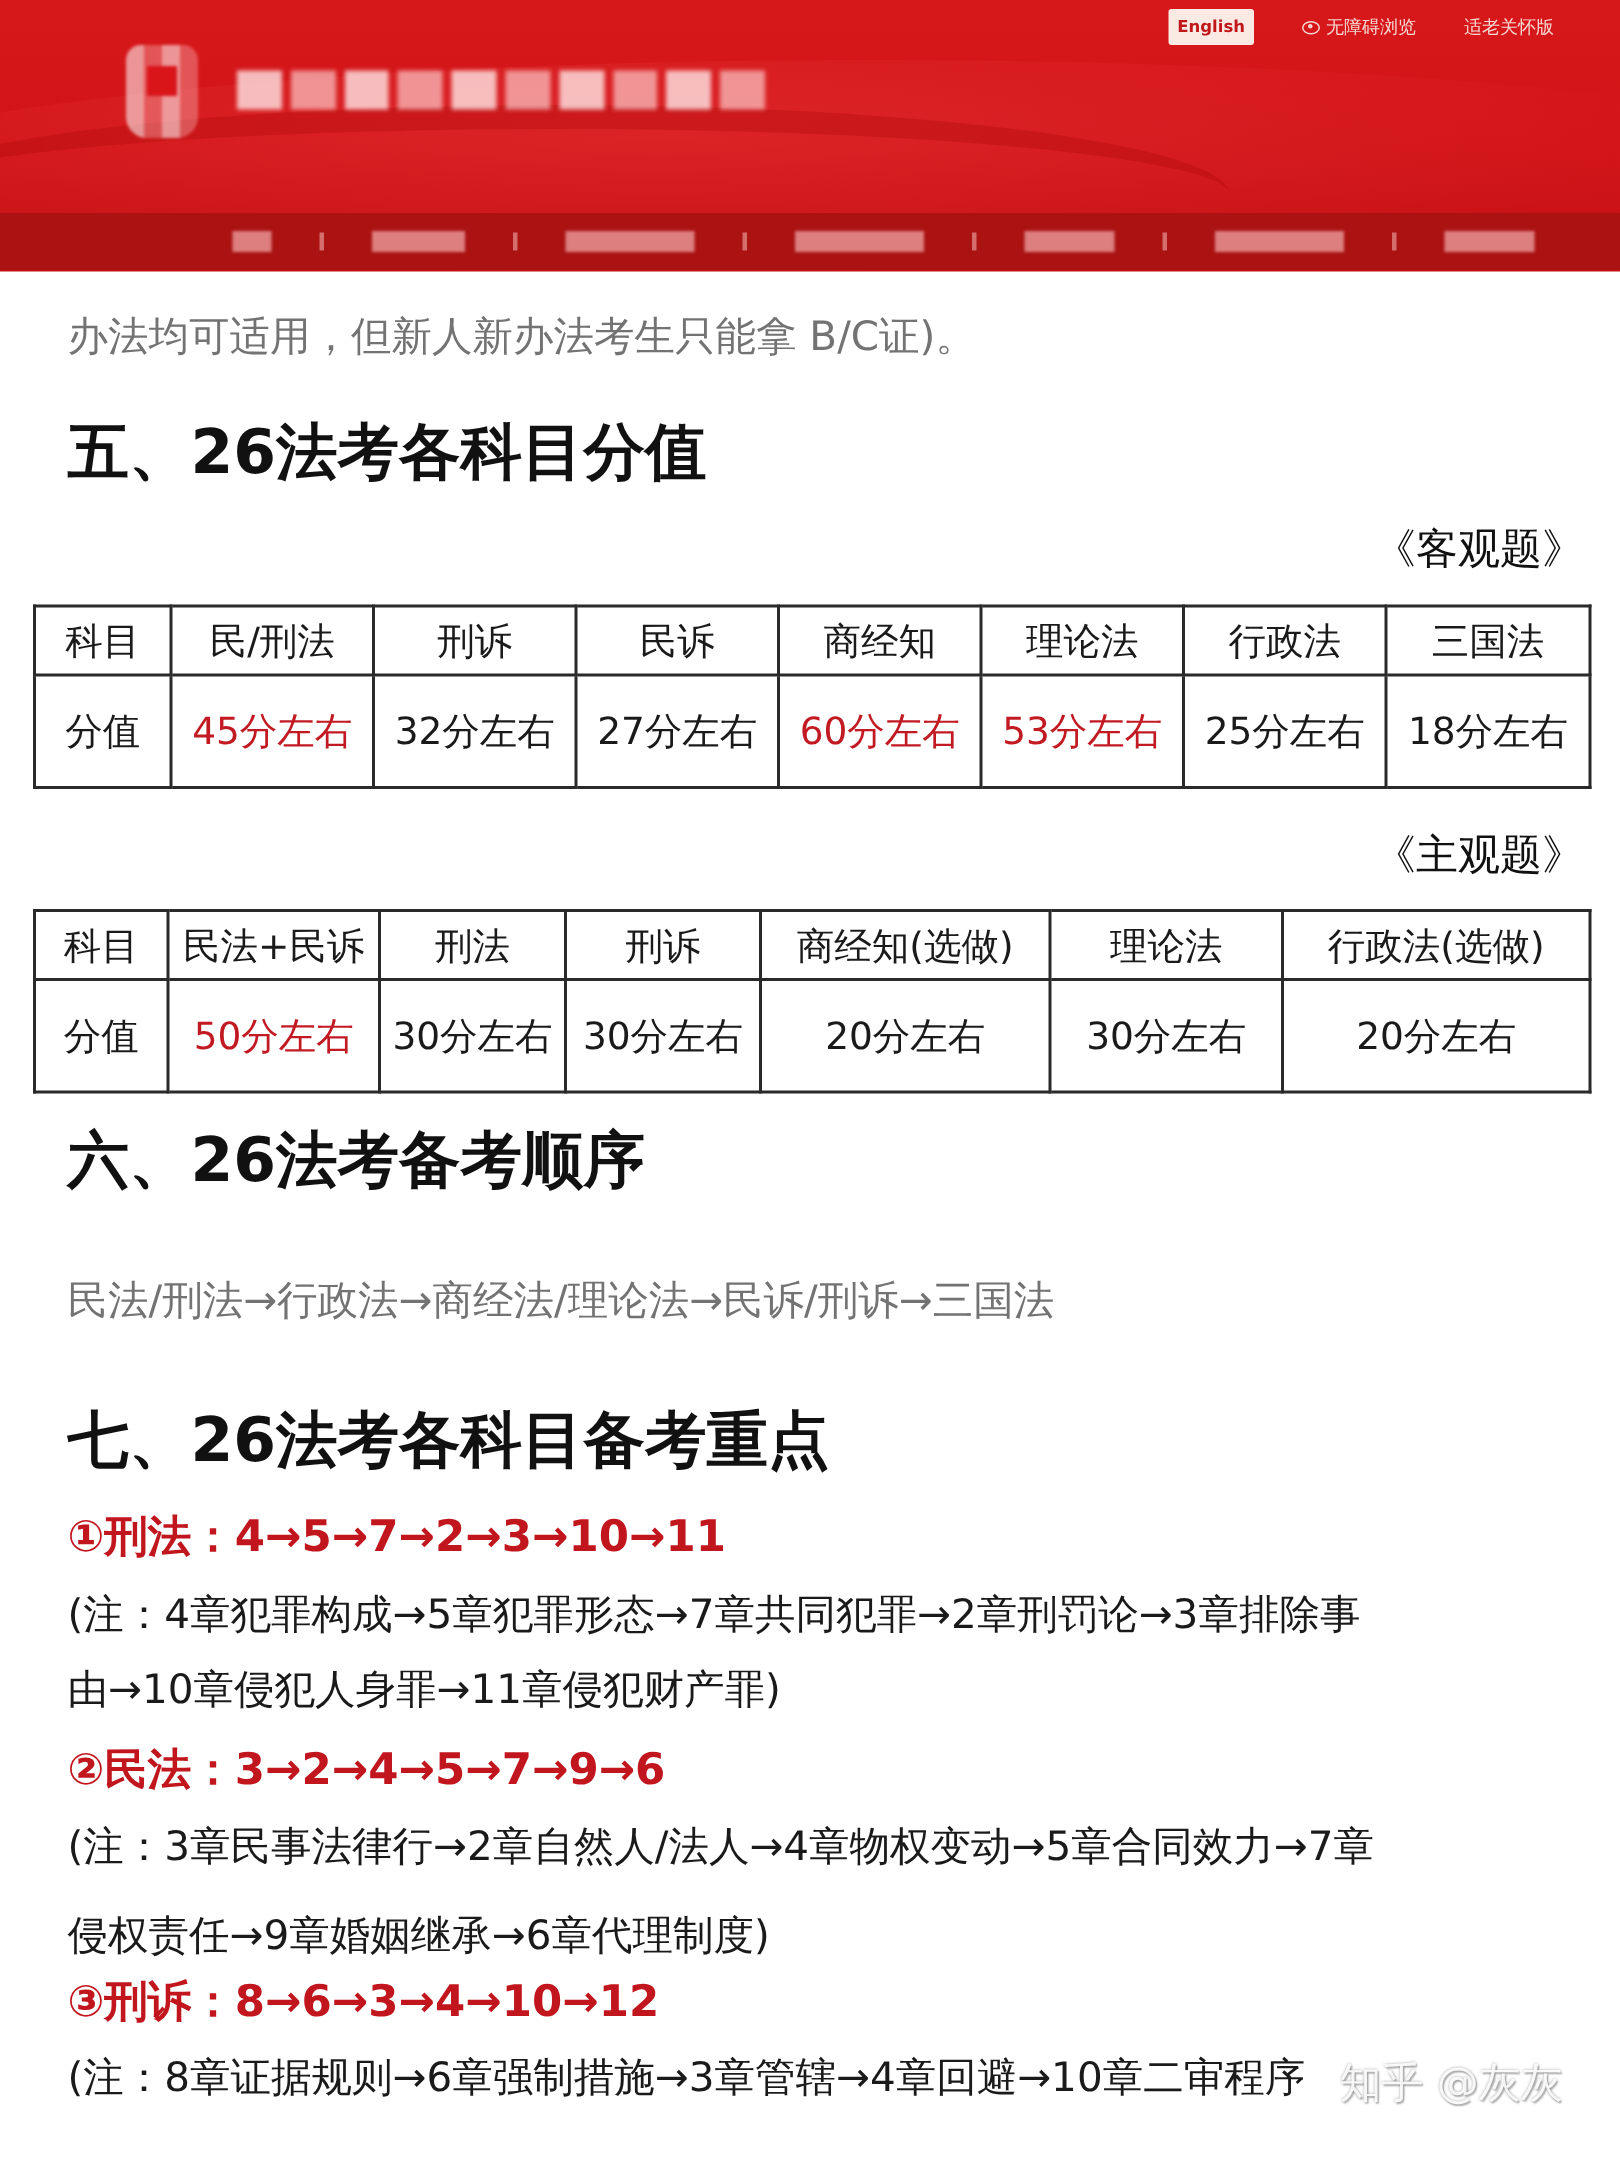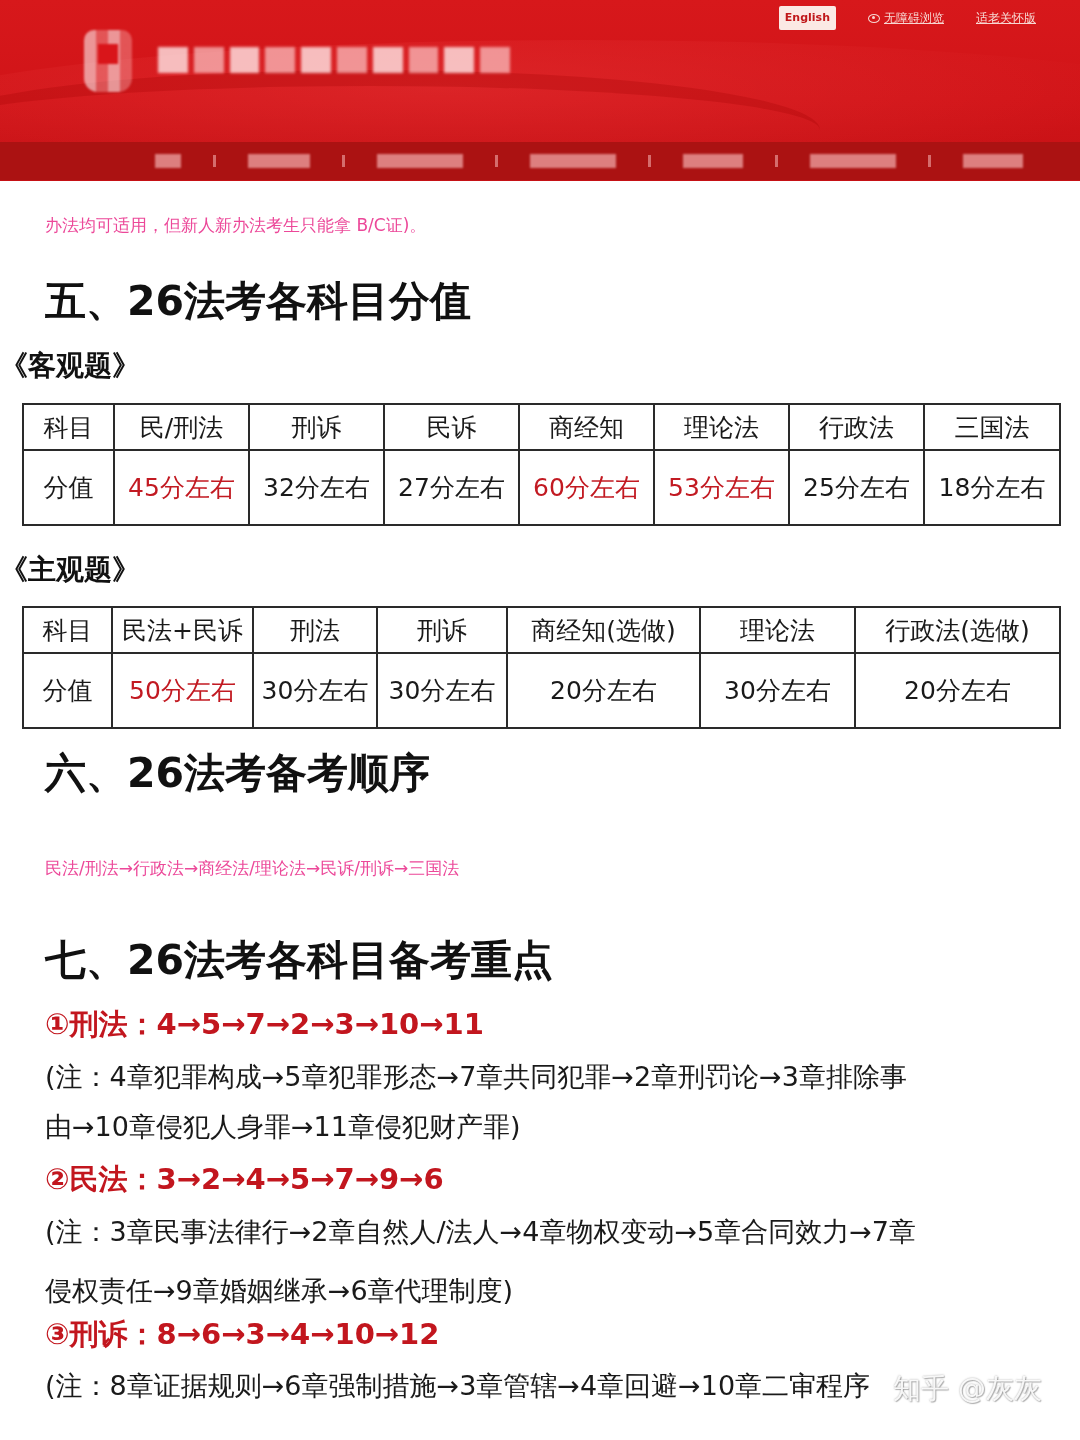--- a/index.html
+++ b/index.html
@@ -20,21 +20,21 @@
   .banner .wave2 {
     position: absolute; left: -80px; top: 70px; width: 900px; height: 120px;
     border-radius: 50% 50% 0 0;
     border-top: 16px solid rgba(160,0,0,0.25);
   }
   .top-links { position: absolute; right: 44px; top: 6px; display: flex; align-items: center; gap: 32px; }
   .english-btn {
     background: #fbe9e4; color: #c0181a; font-size: 11px; font-weight: bold;
     padding: 5px 6px; border-radius: 2px; line-height: 14px;
   }
-  .top-link { color: #f7d7d2; font-size: 12px; display: flex; align-items: center; gap: 4px; text-decoration: underline; }
+  .top-link { color: #f7d7d2; font-size: 12px; display: flex; align-items: center; gap: 4px; }
   .eye-icon {
     width: 12px; height: 9px; border: 1.5px solid #f7d7d2; border-radius: 50%;
     position: relative; display: inline-block;
   }
   .eye-icon::after { content: ""; position: absolute; left: 3px; top: 1.5px; width: 3px; height: 3px; border-radius: 50%; background: #f7d7d2; }
 
   .logo {
     position: absolute; left: 84px; top: 30px; width: 48px; height: 62px;
     background: repeating-linear-gradient(90deg, rgba(255,255,255,0.55) 0 12px, rgba(255,200,200,0.35) 12px 24px);
     border-radius: 10px 10px 14px 14px; filter: blur(1px);
@@ -50,23 +50,23 @@
   .navbar {
     position: absolute; left: 0; top: 142px; width: 1080px; height: 38px;
     background: #ab1212;
     display: flex; align-items: center; padding-left: 155px; gap: 32px;
   }
   .nav-item { height: 14px; background: rgba(255,200,200,0.6); filter: blur(1.2px); }
   .nav-sep { width: 3px; height: 12px; background: rgba(255,200,200,0.5); }
 
   
   .content { position: absolute; left: 0; top: 181px; width: 1080px; }
-  .para { position: absolute; left: 45px; font-size: 17px; line-height: 40px; color: #ec4899; white-space: nowrap; text-align: center; }
+  .para { position: absolute; left: 45px; font-size: 27px; line-height: 40px; color: #737373; white-space: nowrap; text-align: center; }
   .heading { position: absolute; left: 45px; font-size: 41px; font-weight: bold; color: #111; line-height: 40px; white-space: nowrap; }
-  .subtitle { position: absolute; left: 0; width: 1056px; text-align: left; font-size: 28px; font-weight: bold; color: #111; line-height: 36px; }
+  .subtitle { position: absolute; left: 0; width: 1056px; text-align: right; font-size: 28px; font-weight: normal; color: #111; line-height: 36px; }
 
   table.score { position: absolute; left: 22px; width: 1037px; border-collapse: collapse; table-layout: fixed; }
   table.score td {
     border: 2px solid #2a2a2a; text-align: center; font-size: 25px; color: #1a1a1a;
     white-space: nowrap; overflow: hidden;
   }
   table.score tr.head td { height: 46px; border-radius: 19px; }
   table.score tr.val td { height: 75px; }
   td.red { color: #c21a22 !important; }
 

